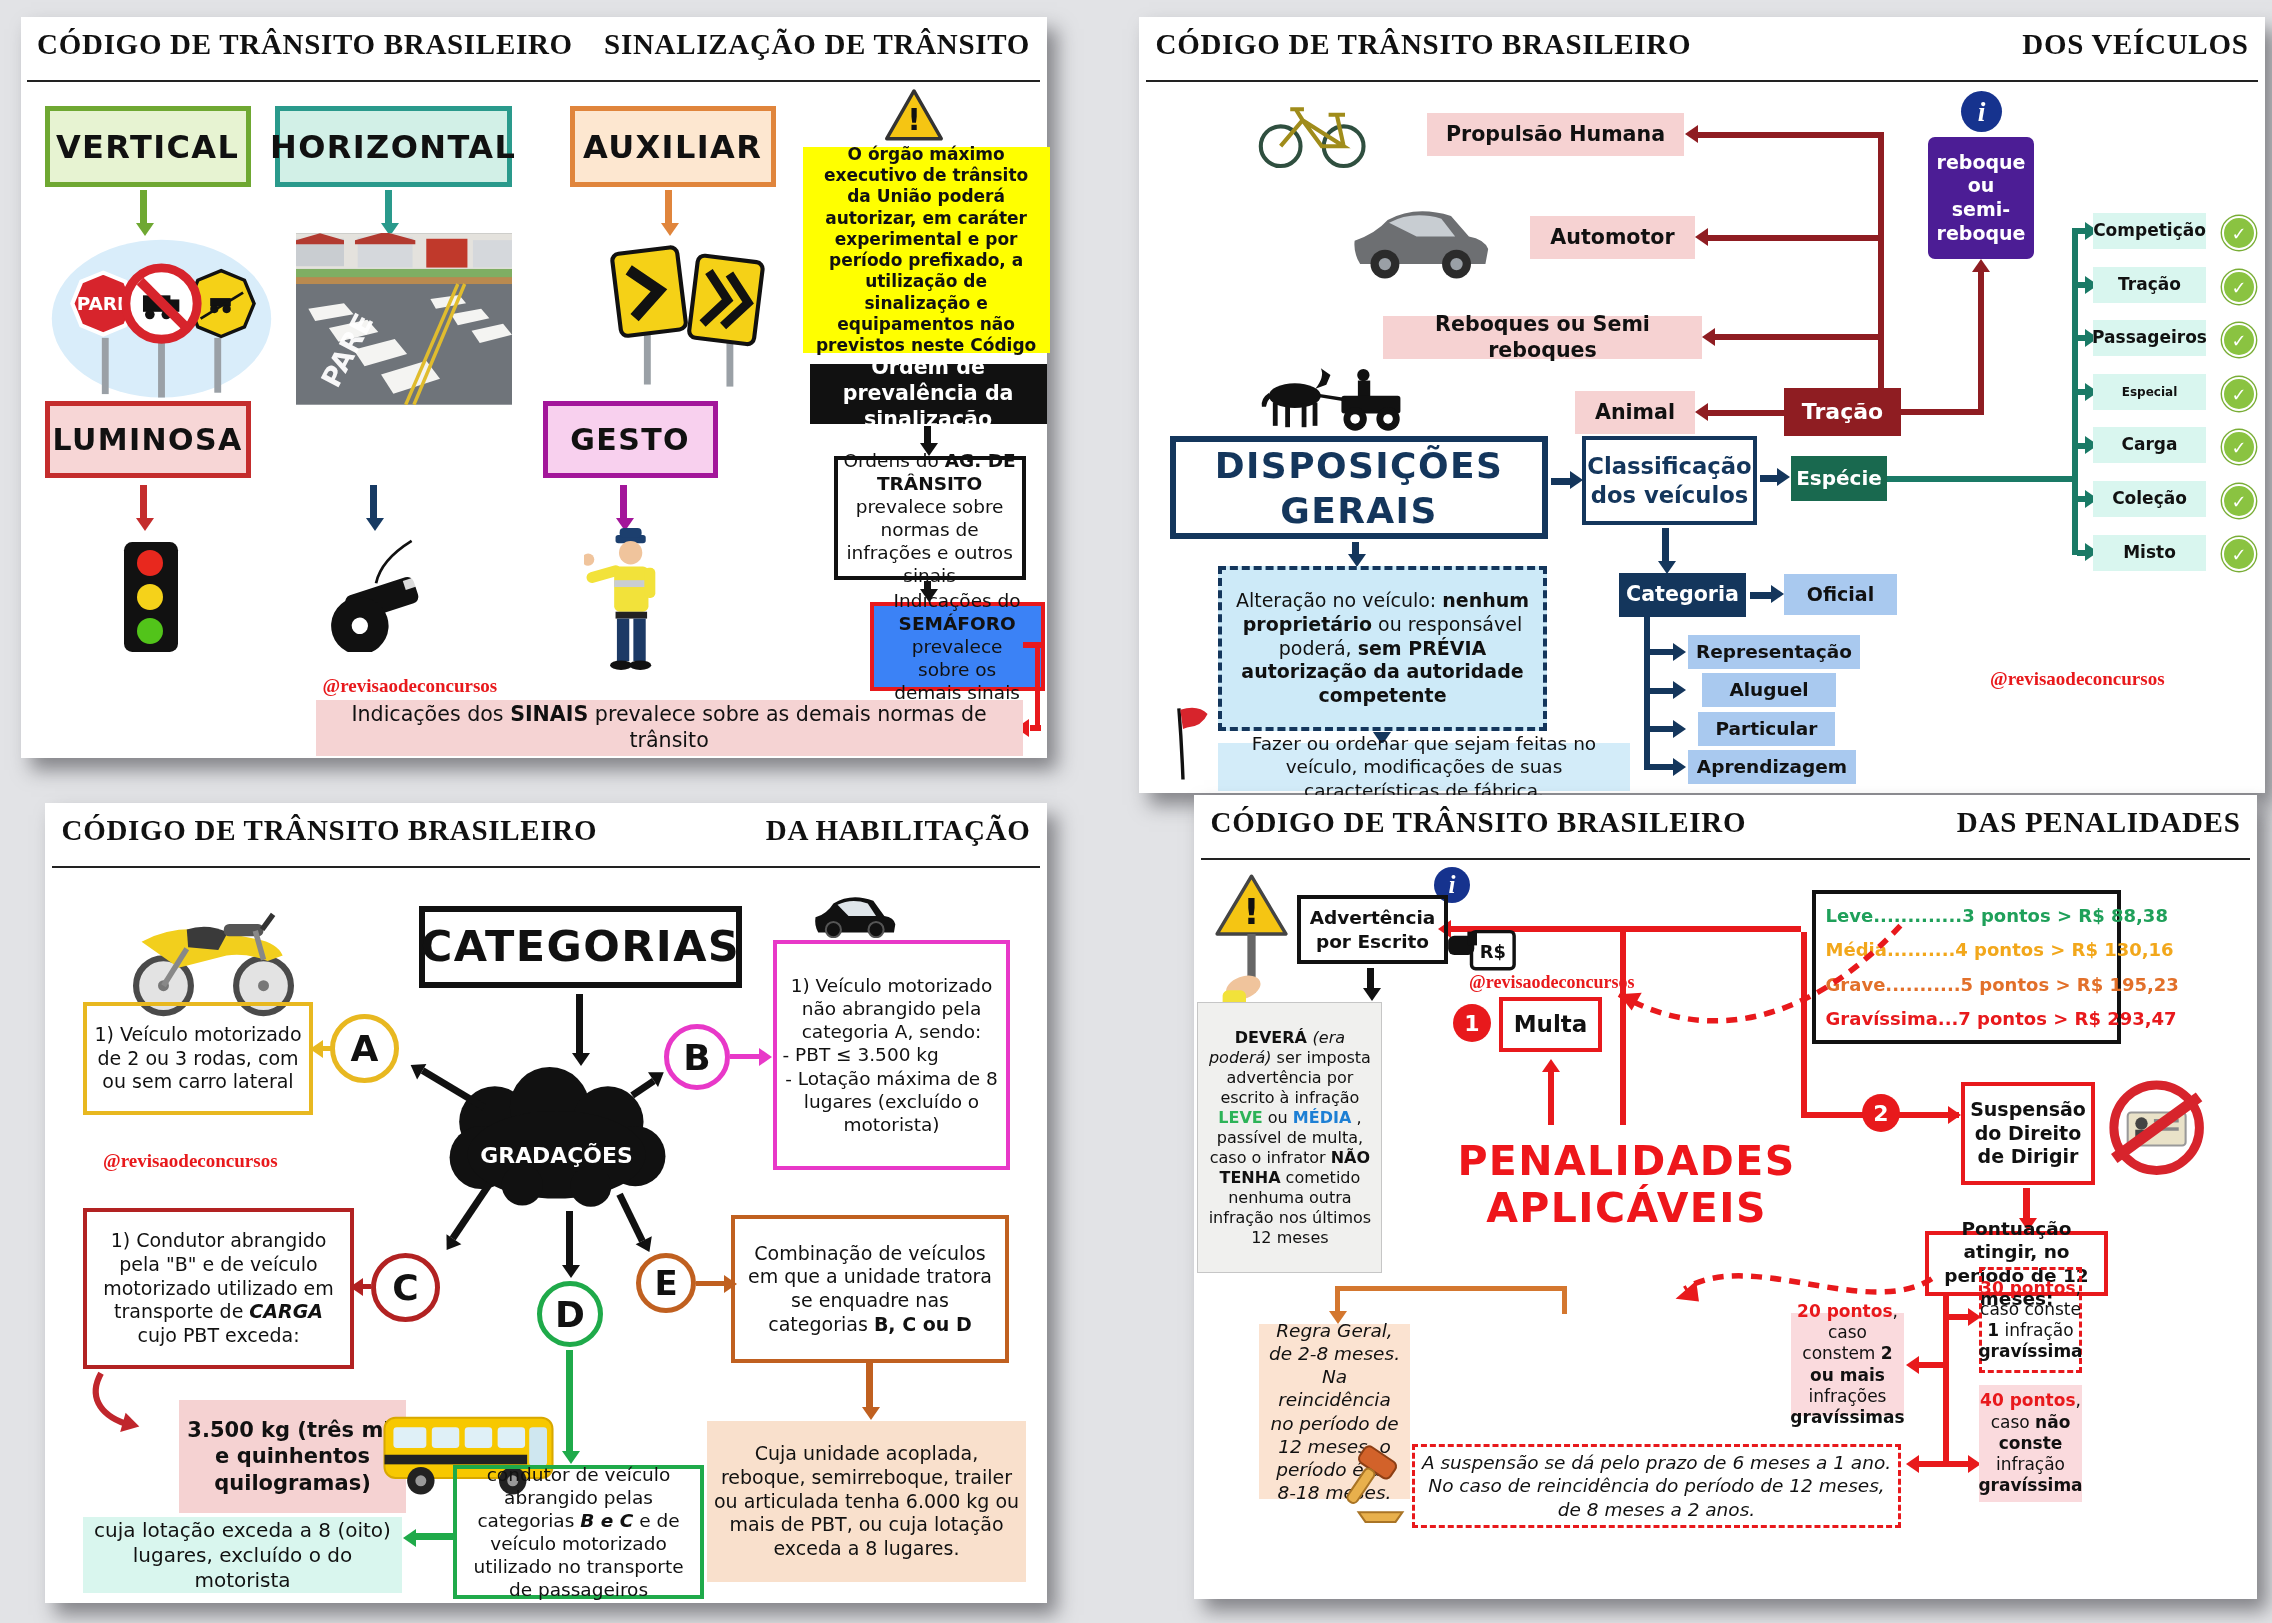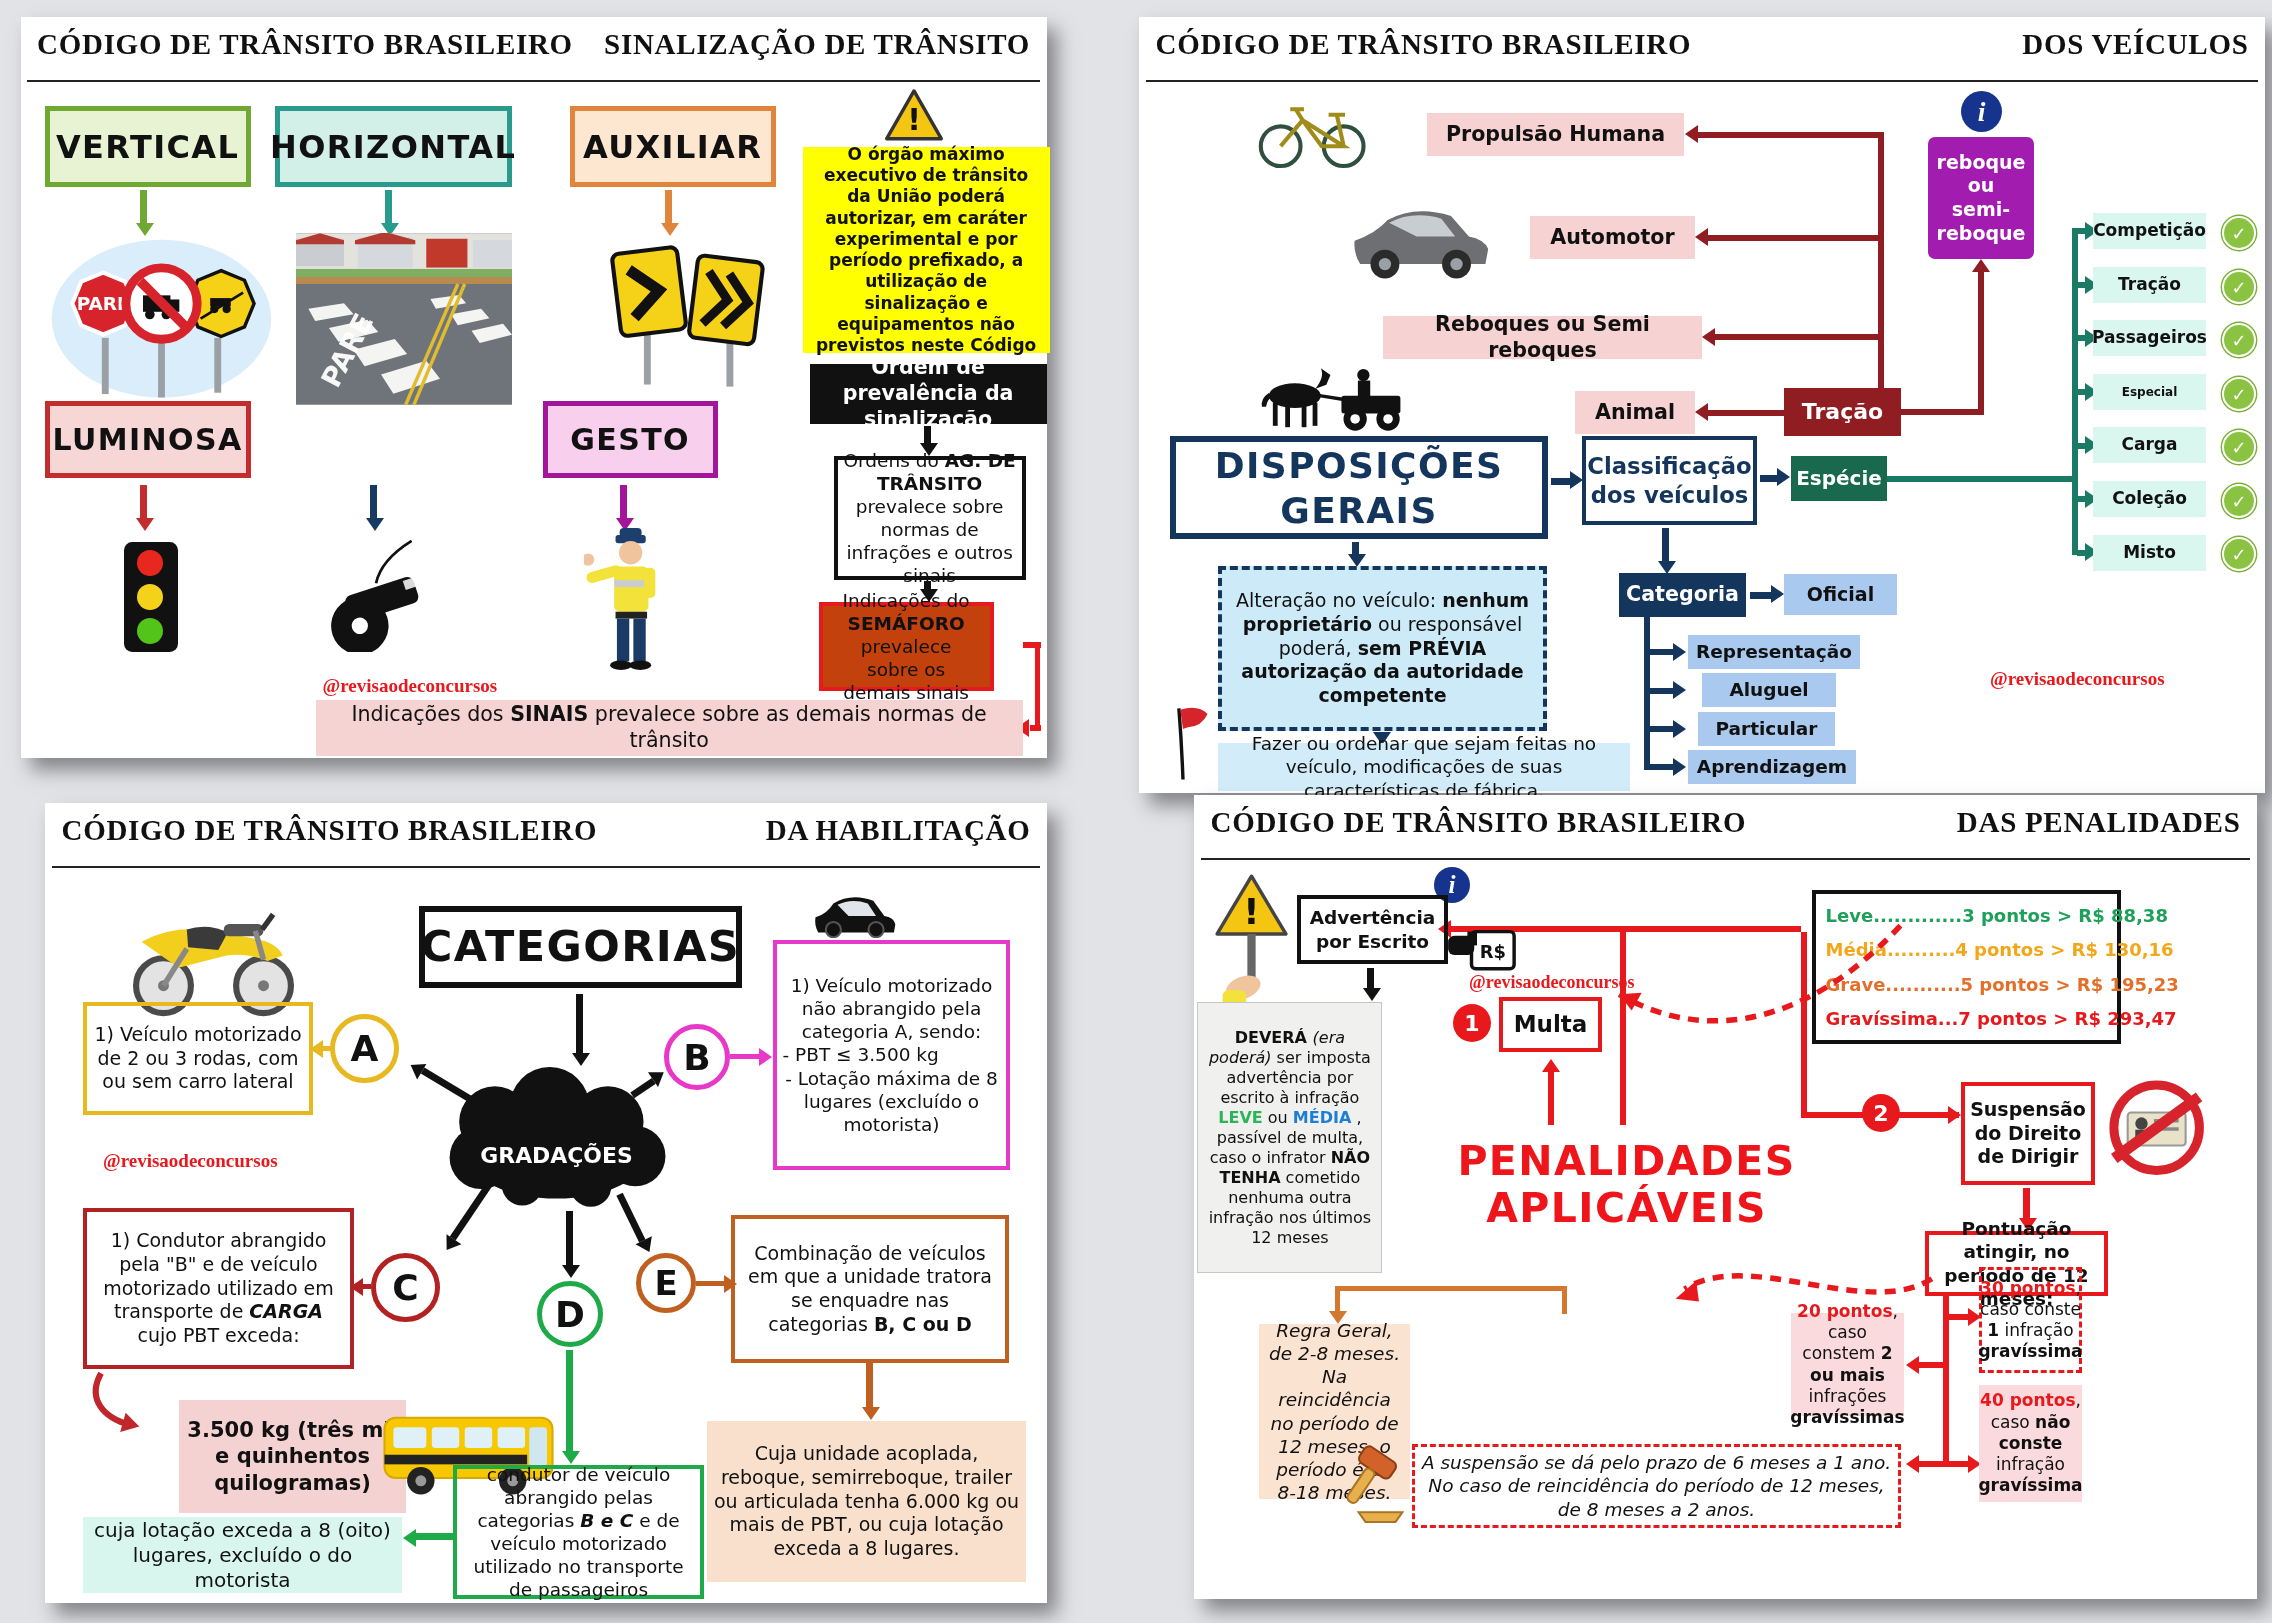--- a/index.html
+++ b/index.html
@@ -183,21 +183,21 @@
       </div>
 
   <div class="bx" style="left:813px;top:439px;width:192px;height:124px;background:#fff;border:4.1px solid #111;font-size:18.5px;padding:4.1px">
     <span><span>Ordens do </span><b>AG. DE TRÂNSITO</b><span> prevalece sobre normas de infrações e outros sinais</span></span>
   </div>
   <div class="dar" style="left:907px;top:564px;width:18px;transform:rotate(90deg);color:#111">
         <i class="s"></i>
         <i class="h"></i>
       </div>
 
-  <div class="bx" style="left:798px;top:585px;width:175px;height:89px;background:#c2410c;border:4.8px solid #e8191c;font-size:18.5px;padding:12px">
+  <div class="bx" style="left:849px;top:585px;width:175px;height:89px;background:#3b82f6;border:4.8px solid #e8191c;font-size:18.5px;padding:12px">
     <span><span>Indicações do </span><b>SEMÁFORO</b><span> prevalece sobre os demais sinais</span></span>
   </div>
 
   <div class="ln" style="left:1002px;top:625px;width:18px;height:5.5px;color:#e8191c"></div>
   <div class="ln" style="left:1014px;top:625px;width:5.5px;height:89px;color:#e8191c"></div>
   <div class="ln" style="left:1009px;top:708px;width:11px;height:5.5px;color:#e8191c"></div>
   <div class="hl" style="left:995px;top:702px;color:#e8191c"></div>
 
   <div class="bx" style="left:295px;top:683px;width:707px;height:56px;background:#f5d3d3;font-size:20.6px">
     <span><span>Indicações dos </span><b>SINAIS</b><span> prevalece sobre as demais normas de trânsito</span></span>
@@ -258,21 +258,21 @@
   <div class="hl" style="left:563px;top:311px;color:#8f1d22"></div>
   <div class="ln" style="left:567px;top:393px;width:78px;height:5.5px;color:#8f1d22"></div>
   <div class="hl" style="left:556px;top:386px;color:#8f1d22"></div>
 
   <div class="bx" style="left:645px;top:371px;width:117px;height:48px;background:#8f1d22;color:#fff;font-size:22px;font-weight:700">Tração</div>
   <div class="ln" style="left:762px;top:392px;width:83px;height:5.5px;color:#8f1d22"></div>
   <div class="ln" style="left:839px;top:253px;width:5.5px;height:145px;color:#8f1d22"></div>
   <div class="hu" style="left:833px;top:242px;color:#8f1d22"></div>
 
   <div class="num" style="left:822px;top:74px;width:41px;height:41px;background:#16338e;font-family:'Liberation Serif',serif;font-style:italic;font-size:27.5px">i</div>
-  <div class="bx" style="left:789px;top:120px;width:106px;height:122px;background:#a21caf;color:#fff;font-size:19px;font-weight:700;border-radius:6.9px;padding:12px">reboque ou semi-reboque</div>
+  <div class="bx" style="left:789px;top:120px;width:106px;height:122px;background:#4c1d95;color:#fff;font-size:19px;font-weight:700;border-radius:6.9px;padding:12px">reboque ou semi-reboque</div>
 
   <div class="bx big" style="left:31px;top:419px;width:378px;height:103px;border:6.9px solid #14365c;color:#14365c;font-size:36px">DISPOSIÇÕES GERAIS</div>
   <div class="dar" style="left:412px;top:464px;width:29px;color:#14365c">
         <i class="s"></i>
         <i class="h"></i>
       </div>
 
   <div class="bx" style="left:443px;top:419px;width:175px;height:89px;border:4.1px solid #14365c;color:#14365c;font-size:22.7px;font-weight:600;flex-direction:column">
     <div>Classificação</div>
         <div>dos veículos</div>

